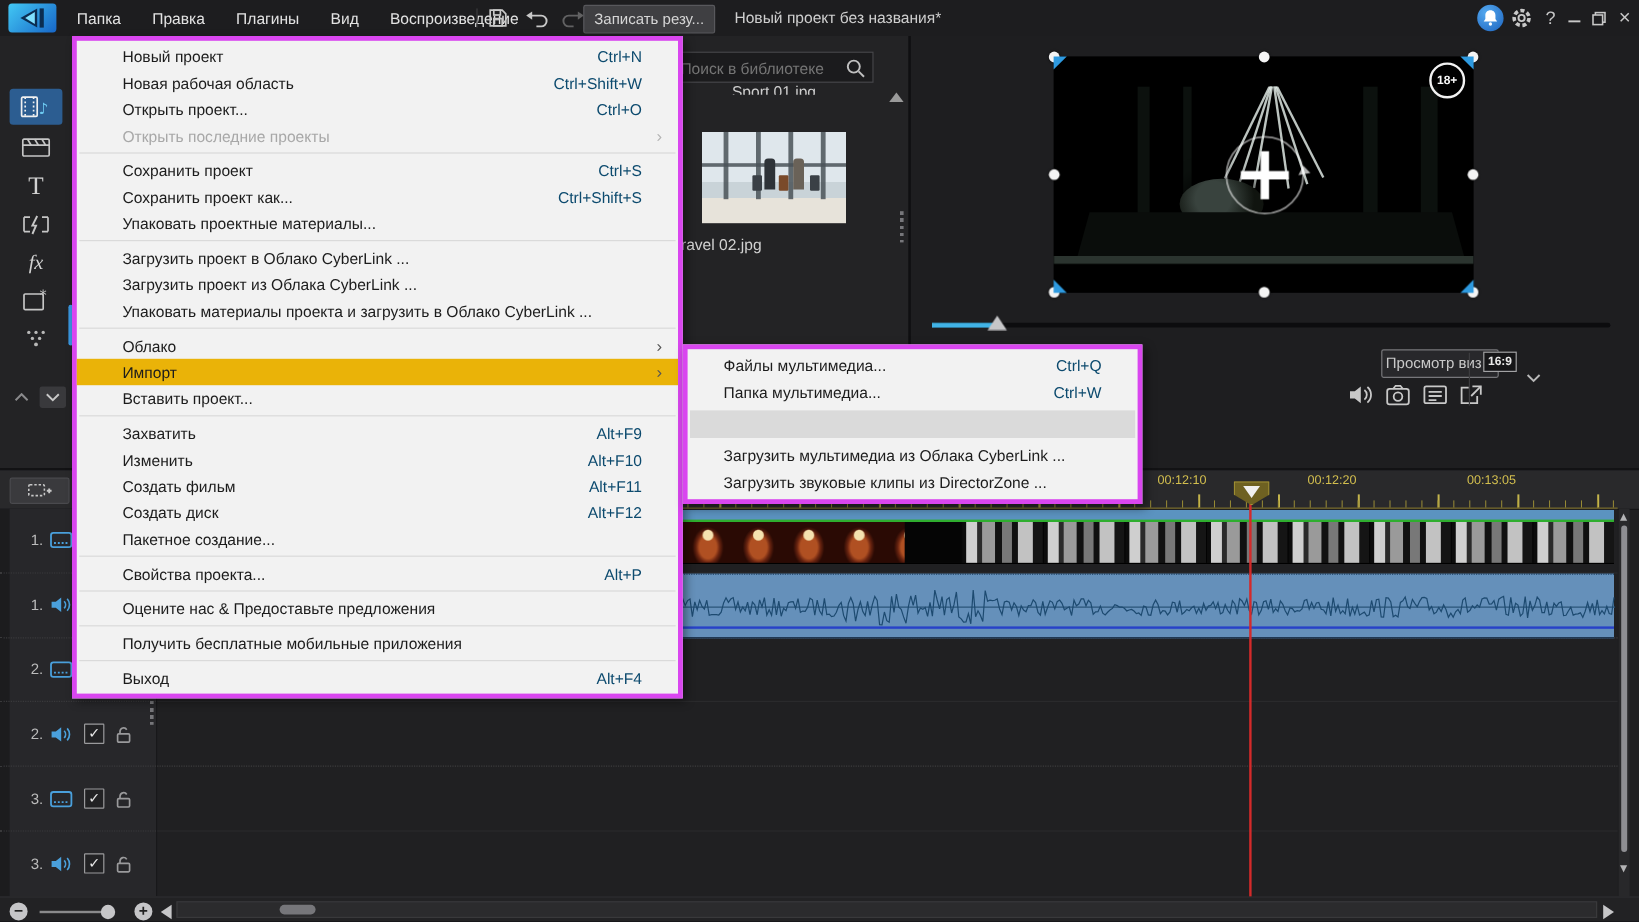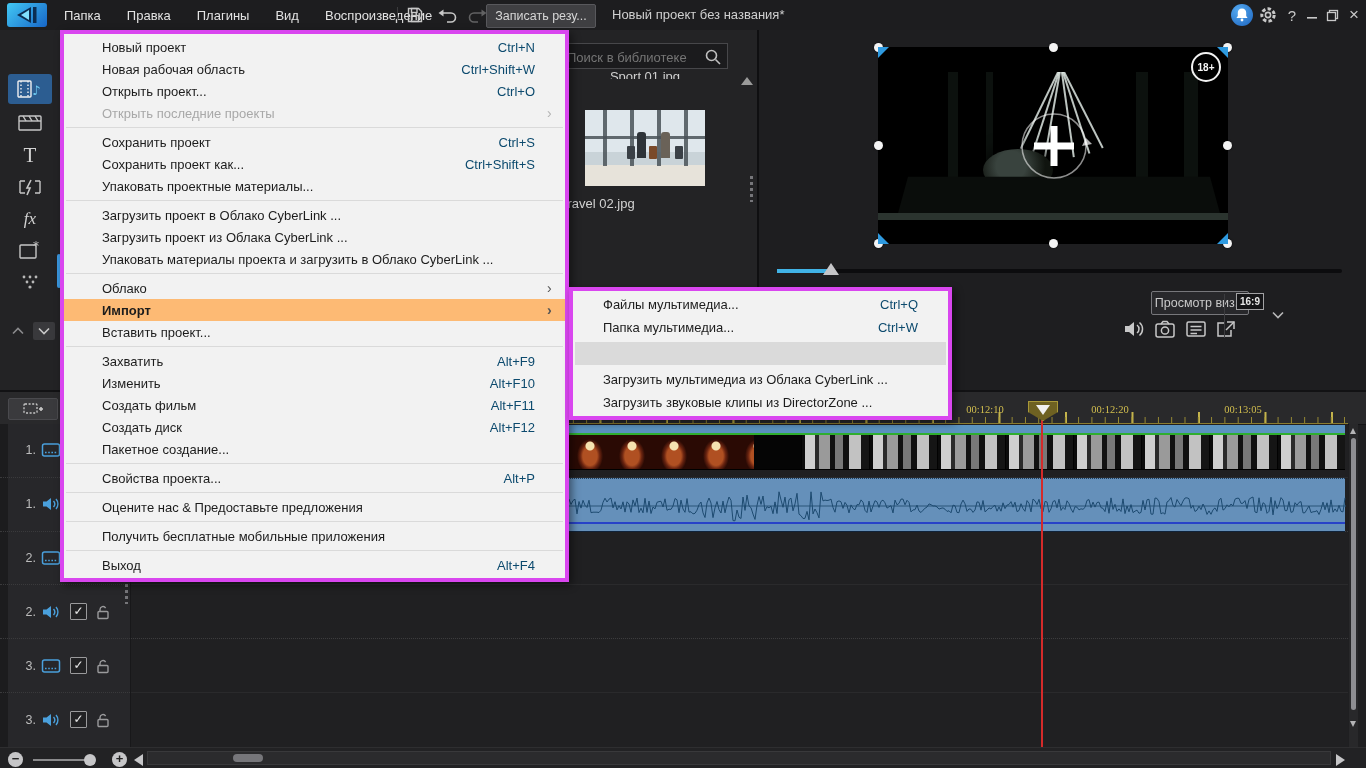--- a/index.html
+++ b/index.html
@@ -89,33 +89,33 @@
   #file-menu{position:absolute;left:60px;top:30px;width:509px;box-sizing:border-box;}
   #import-menu{position:absolute;left:569px;top:287px;width:383px;box-sizing:border-box;z-index:101;}
   .mrow{height:22px;display:flex;align-items:center;padding:0 8px 0 38px;font-size:13px;white-space:nowrap;}
   #import-menu .mrow{padding-left:30px;height:23px;}
   .mrow .mlabel{flex:1;overflow:hidden;}
   .mrow .mshort{margin-right:12px;color:#0c4a6e;}
   .mrow .marrow{visibility:hidden;width:10px;color:#555;font-size:14px;line-height:10px;}
   .mrow.submenu .marrow{visibility:visible;}
   .mrow.disabled{color:#a8a8a8;}
   .mrow.disabled .marrow{color:#b4b4b4;}
-  .mrow.highlighted{background:#fdba74;font-weight:bold;}
+  .mrow.highlighted{background:#eab308;}
   .mrow.separator{height:1px;background:#dadada;margin:3px 2px;padding:0;}
 
   
   #timeline{position:absolute;left:0;top:390px;width:1366px;height:378px;background:#1f1f21;border-top:2px solid #121214;}
   #tl-toolbar{position:absolute;left:0;top:0;width:1366px;height:32px;background:#29292b;border-bottom:1px solid #141416;}
   #trackmgr-btn{position:absolute;left:8px;top:6px;width:48px;height:20px;background:#3a3a3d;border:1px solid #4a4a4e;
       border-radius:2px;display:flex;align-items:center;justify-content:center;}
   #ruler-ticks{position:absolute;left:400px;top:19px;width:948px;height:12px;
       background-image:linear-gradient(90deg,#9a8c34 0 1px,transparent 1px),linear-gradient(90deg,#c4b44c 0 2px,transparent 2px);
       background-size:13.3px 6px,66.5px 11px;background-repeat:repeat-x;background-position:left bottom;}
   #ruler-base{position:absolute;left:400px;top:31px;width:948px;height:1px;background:#8a7c30;}
-  .ruler-label{position:absolute;top:12px;transform:translateX(-50%);color:#d2be4e;font-size:10.5px;white-space:nowrap;font-family:Liberation Serif, serif;}
+  .ruler-label{position:absolute;top:2px;transform:translateX(-50%);color:#d2be4e;font-size:10.5px;white-space:nowrap;}
   #playhead-marker{position:absolute;left:1028px;top:9px;width:28px;height:18px;background:#6e6122;border:1px solid #a89838;
       clip-path:polygon(0 0,100% 0,100% 55%,50% 100%,0 55%);z-index:6;}
   #playhead-marker .ptri{position:absolute;left:7px;top:3px;width:0;height:0;border-left:7px solid transparent;
       border-right:7px solid transparent;border-top:10px solid #f0f0f0;}
   #playhead-line{position:absolute;left:1041px;top:27px;width:2px;height:328px;background:#d42a2a;z-index:5;}
 
   #track-headers{position:absolute;left:0;top:32px;width:130px;height:323px;background:#27272a;border-right:1px solid #18181a;}
   #track-headers::before{content:"";position:absolute;left:0;top:0;width:8px;height:323px;background:#1c1c1e;}
   .trow{position:relative;height:53.8px;box-sizing:border-box;display:flex;align-items:center;border-bottom:1px dotted #3a3a3c;}
   .tnum{position:absolute;left:14px;width:22px;text-align:right;color:#bcbcbc;font-size:12.5px;}

